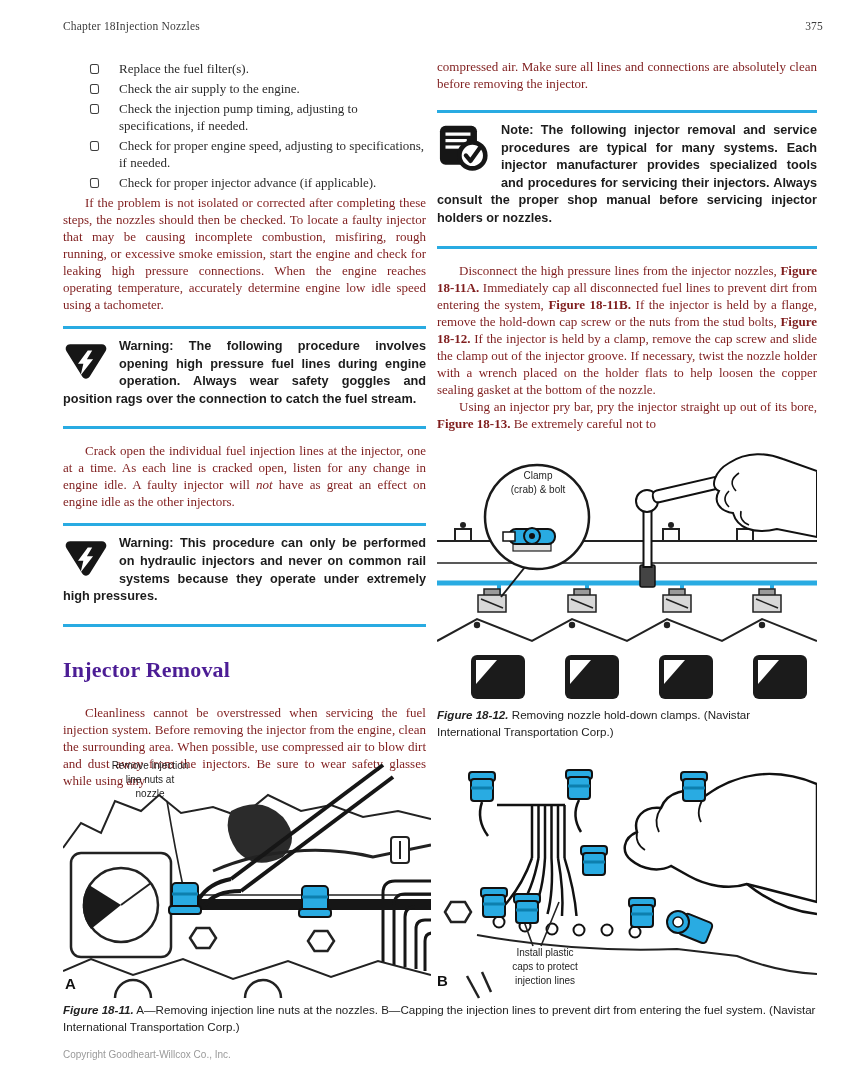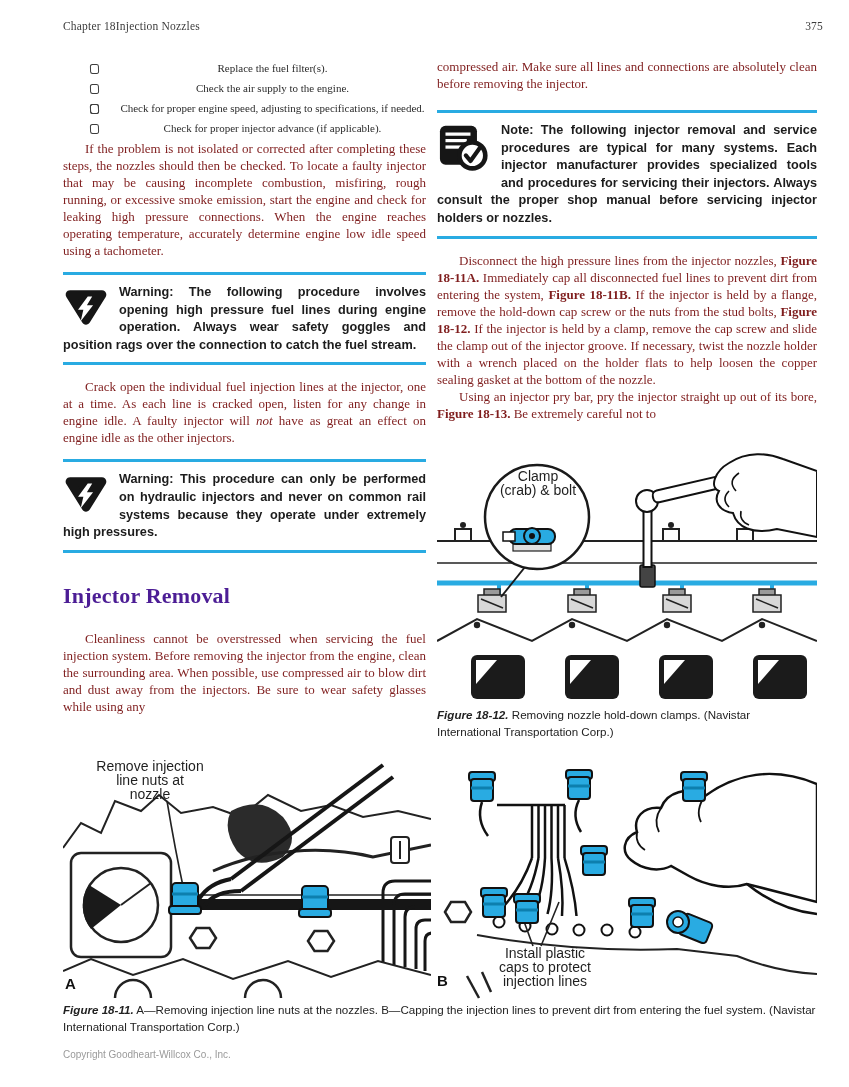--- a/index.html
+++ b/index.html
@@ -28,51 +28,51 @@
     text-indent:22px; color:#7f1d1d;
   }
   .seg-b  { font-weight:bold; }
   .seg-i  { font-style:italic; }
   .seg-bi { font-weight:bold; font-style:italic; }
 
   
   ul.checklist { list-style:none; margin:2px 0 2px 0; }
   ul.checklist li {
     position:relative; padding-left:56px;
-    font-size:11px; line-height:17px; margin-bottom:3px; text-align:center;
+    font-size:13px; line-height:17px; margin-bottom:3px; text-align:left;
   }
   .ckbox {
     position:absolute; left:27px; top:3.5px;
     width:9px; height:10px; border:1.5px solid #3d3d3d; border-radius:2.5px;
     transform:rotate(-2deg);
   }
 
   
   .alert {
     border-top:3.5px solid #29ABE2; border-bottom:3.5px solid #29ABE2;
-    padding:9px 0 8px 0; margin:13px 0 13px 0;
+    padding:9px 0 18px 0; margin:13px 0 13px 0;
     font-family:"Liberation Sans", sans-serif; font-weight:bold;
     font-size:12.7px; line-height:17.6px; text-align:justify; color:#1c1c1c;
   }
   .alert .alert-icon { float:left; margin:1px 10px 2px 0; }
 
   h2.section {
     font-size:22px; font-weight:bold; color:#4c1d95;
     margin:30px 0 21px 0; letter-spacing:.2px;
   }
 
   
   .figure { position:absolute; }
   .fig12  { left:437px; top:445px; width:380px; height:258px; }
   .figA   { left:63px;  top:753px; width:368px; height:245px; }
   .figB   { left:437px; top:750px; width:380px; height:250px; }
   .figure svg { position:absolute; left:0; top:0; }
   .callout {
     position:absolute; font-family:"Liberation Sans", sans-serif;
-    font-size:14px; line-height:14px; text-align:center;
+    font-size:10px; line-height:14px; text-align:center;
     white-space:pre-line; color:#1f1f1f;
   }
   .co-12 { left:38px; top:24px; width:126px; }
   .co-A  { left:20px; top:6px;  width:134px; }
   .co-B  { left:40px; top:196px; width:136px; }
   .figletter {
     position:absolute; font-family:"Liberation Sans", sans-serif;
     font-weight:bold; font-size:15px; color:#111;
   }
   .fl-A { left:2px; top:222px; }
@@ -99,21 +99,21 @@
     <span class="rh-chapter">Chapter 18</span>
     <span class="rh-title">Injection Nozzles</span>
     <span class="rh-page">375</span>
   </div>
 
   <div class="col col-left">
 
     <ul class="checklist">
       <li><span class="ckbox"></span><span>Replace the fuel filter(s).</span></li>
       <li><span class="ckbox"></span><span>Check the air supply to the engine.</span></li>
-      <li><span class="ckbox"></span></li>
+      <li><span class="ckbox"></span><span>Check the injection pump timing, adjusting to specifications, if needed.</span></li>
       <li><span class="ckbox"></span><span>Check for proper engine speed, adjusting to specifications, if needed.</span></li>
       <li><span class="ckbox"></span><span>Check for proper injector advance (if applicable).</span></li>
     </ul>
 
     <p class="body">If the problem is not isolated or corrected after completing these steps, the nozzles should then be checked. To locate a faulty injector that may be causing incomplete combustion, misfiring, rough running, or excessive smoke emission, start the engine and check for leaking high pressure connections. When the engine reaches operating temperature, accurately determine engine low idle speed using a tachometer.</p>
 
     <div class="alert">
       <span class="alert-icon">
         <svg width="46" height="44" viewBox="0 0 52 48" aria-hidden="true">
           <polygon points="26,39 8,10 44,10" fill="#161616" stroke="#161616" stroke-width="10" stroke-linejoin="round"></polygon>

